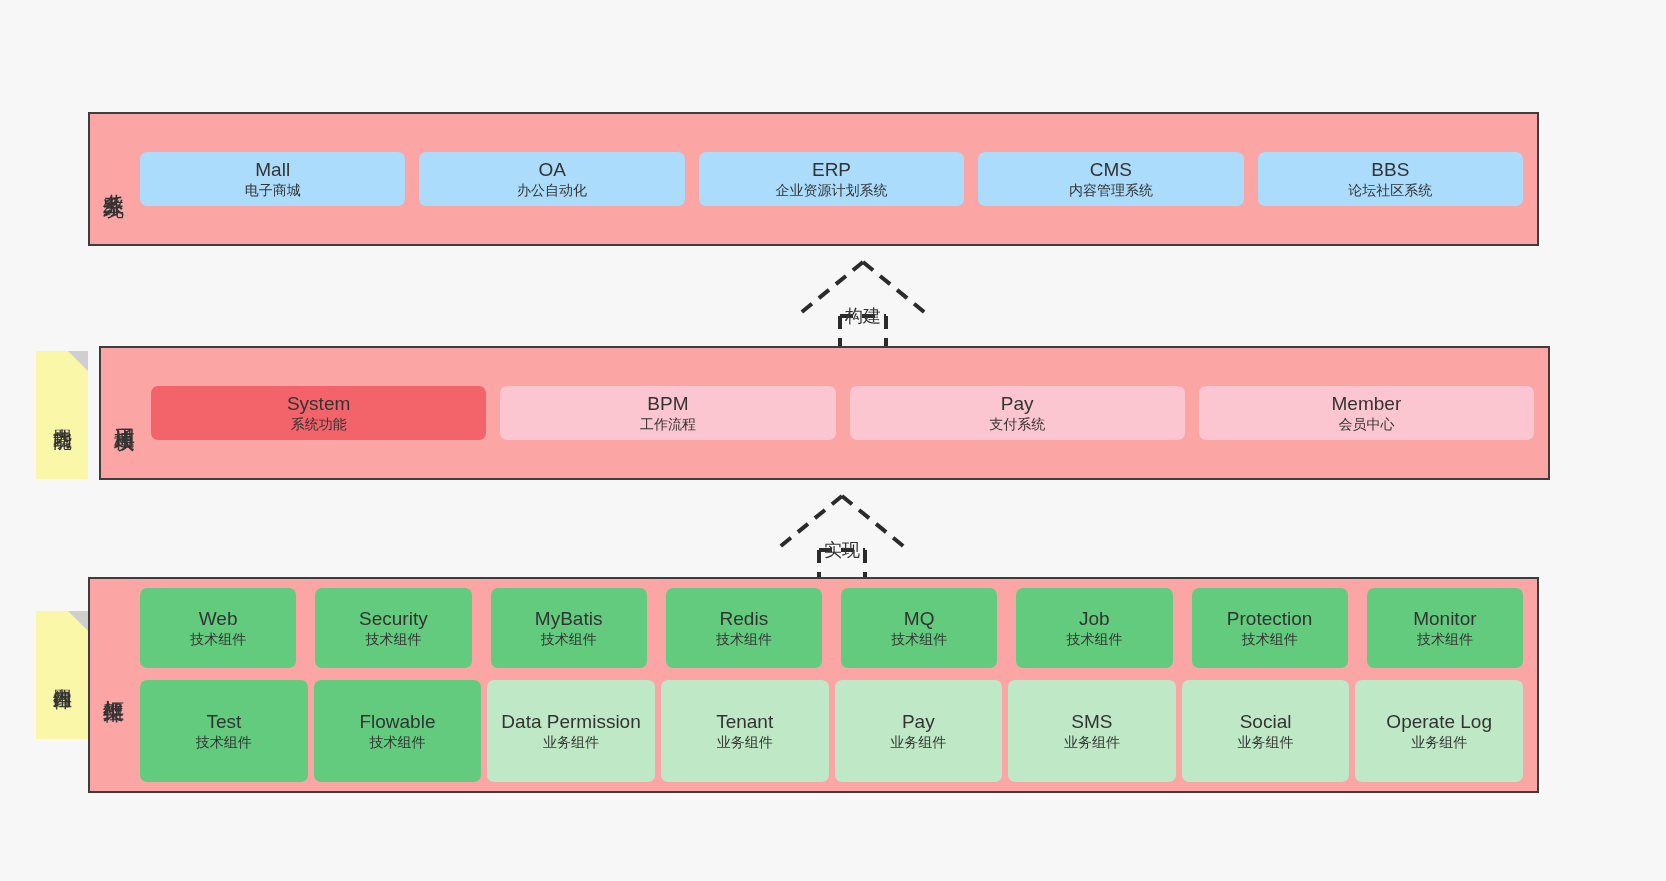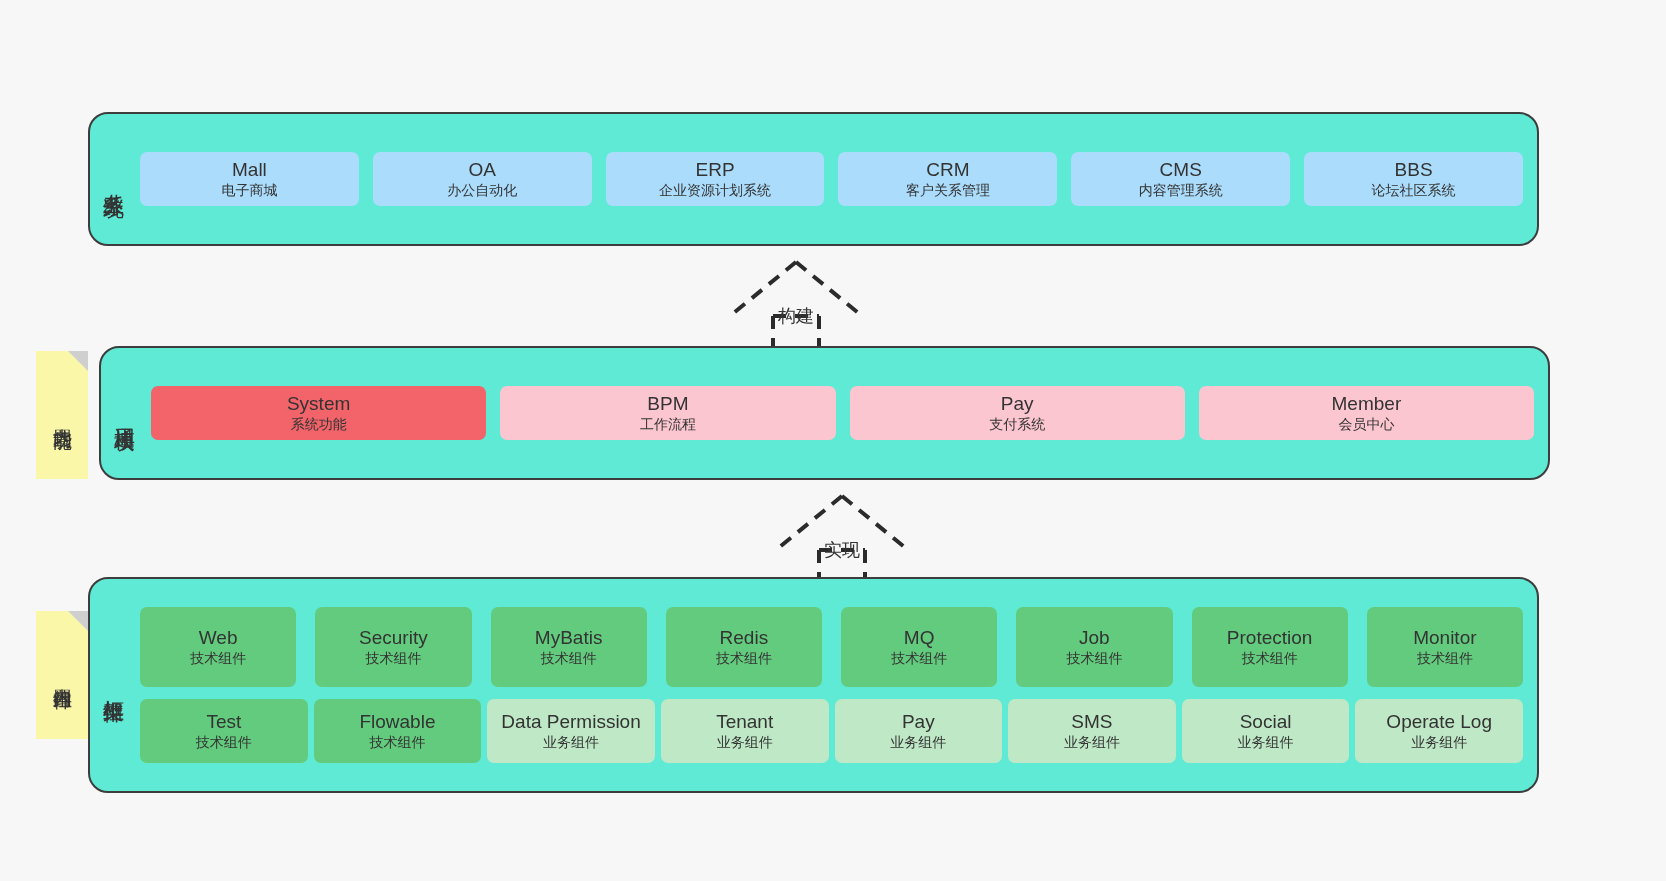--- a/index.html
+++ b/index.html
@@ -17,23 +17,23 @@
   }
 
   .canvas {
     position: absolute;
     inset: 0;
   }
 
   
   .layer {
     position: absolute;
-    background: #5eead4;
+    background: #fca5a5;
     border: 2px solid #3d3d3d;
-    border-radius: 20px;
+    border-radius: 0;
     box-sizing: border-box;
     display: flex;
     align-items: stretch;
   }
 
   
   .layer-caption {
     width: 46px;
     flex: 0 0 46px;
     display: flex;
@@ -156,40 +156,36 @@
         <div class="node n-blue">
           <span class="en">OA</span>
           <span class="cn">办公自动化</span>
         </div>
 
         <div class="node n-blue">
           <span class="en">ERP</span>
           <span class="cn">企业资源计划系统</span>
         </div>
 
-        <div class="node n-blue">
-          <span class="en">CRM</span>
-          <span class="cn">客户关系管理</span>
-        </div>
 
         <div class="node n-blue">
           <span class="en">CMS</span>
           <span class="cn">内容管理系统</span>
         </div>
 
         <div class="node n-blue">
           <span class="en">BBS</span>
           <span class="cn">论坛社区系统</span>
         </div>
 
       </div>
     </div>
   </div>
 
-  <div class="arrow" style="left:726px; top:258px; width:140px; height:88px;">
+  <div class="arrow" style="left:793px; top:258px; width:140px; height:88px;">
     <svg width="140" height="88" viewBox="0 0 140 88">
       <path d="M70 4 L136 58" fill="none" stroke="#2b2b2b" stroke-width="4" stroke-dasharray="13,9" stroke-linecap="butt"></path>
       <path d="M70 4 L4 58" fill="none" stroke="#2b2b2b" stroke-width="4" stroke-dasharray="13,9" stroke-linecap="butt"></path>
       <path d="M47 58 L93 58" fill="none" stroke="#2b2b2b" stroke-width="4" stroke-dasharray="13,9" stroke-linecap="butt"></path>
       <path d="M47 58 L47 88" fill="none" stroke="#2b2b2b" stroke-width="4" stroke-dasharray="13,9" stroke-linecap="butt"></path>
       <path d="M93 58 L93 88" fill="none" stroke="#2b2b2b" stroke-width="4" stroke-dasharray="13,9" stroke-linecap="butt"></path>
     </svg>
     <span class="arrow-label" style="left:52px; top:46px;">构建</span>
   </div>
 
@@ -277,21 +273,21 @@
         <div class="node n-green">
           <span class="en">Protection</span>
           <span class="cn">技术组件</span>
         </div>
         <div class="node n-green">
           <span class="en">Monitor</span>
           <span class="cn">技术组件</span>
         </div>
       </div>
 
-      <div class="row" style="height:64px;gap:6px;">
+      <div class="row" style="height:102px;gap:6px;">
         <div class="node n-green">
           <span class="en">Test</span>
           <span class="cn">技术组件</span>
         </div>
         <div class="node n-green">
           <span class="en">Flowable</span>
           <span class="cn">技术组件</span>
         </div>
         <div class="node n-lightgreen">
           <span class="en">Data Permission</span>

